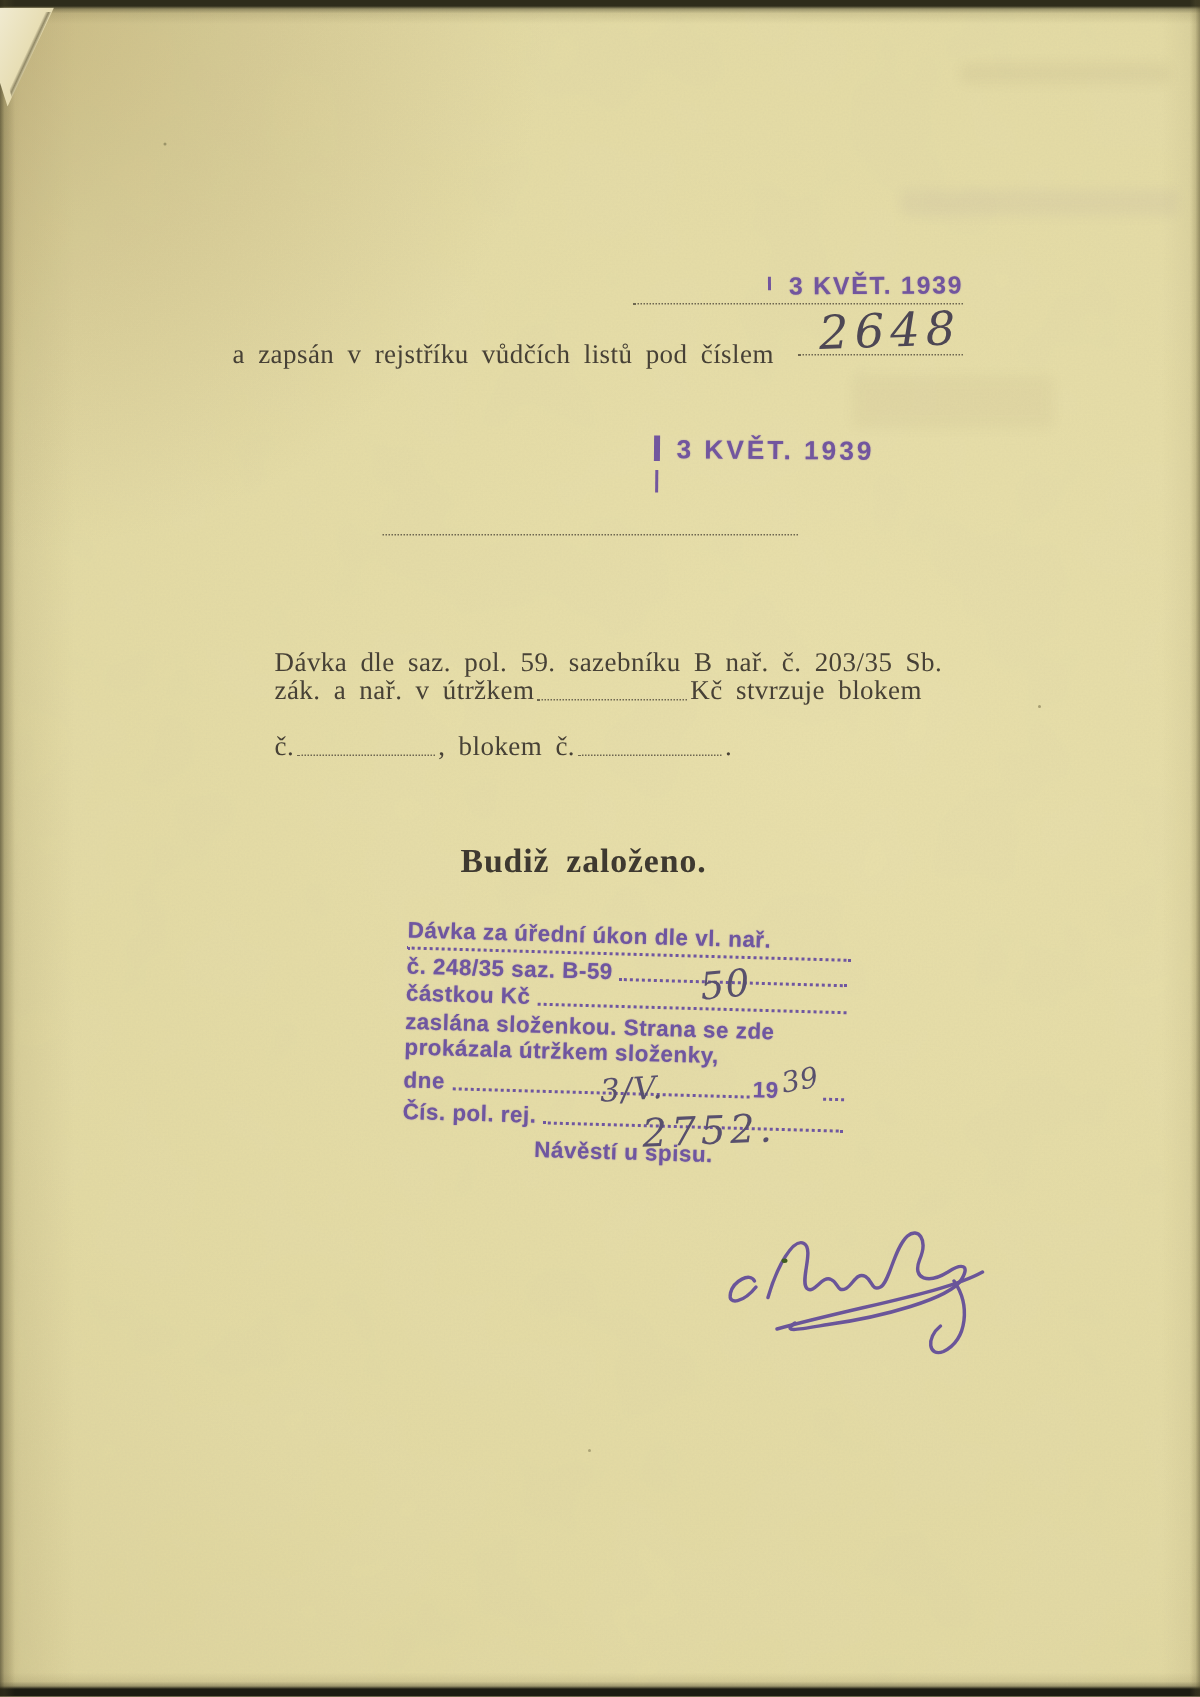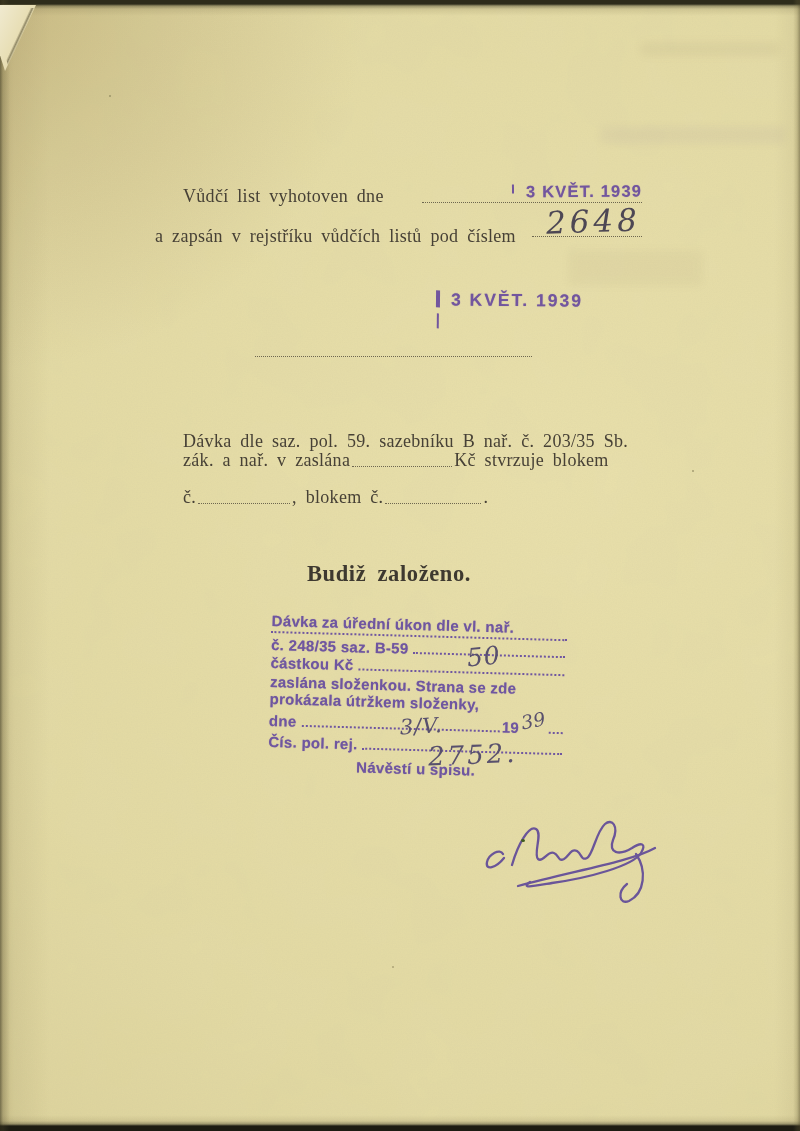--- a/index.html
+++ b/index.html
@@ -77,41 +77,40 @@
       <feColorMatrix type="matrix" values="0 0 0 0 0.55  0 0 0 0 0.50  0 0 0 0 0.30  0 0 0 0.07 0"></feColorMatrix>
       </filter>
     <rect width="800" height="1131" filter="url(#mottle)"></rect>
     <rect width="800" height="1131" filter="url(#fineGrain)"></rect>
   </svg>
 
   <div class="ghost" style="left:640px;top:42px;width:140px;height:14px;background:#7a6a52;opacity:.07;"></div>
   <div class="ghost" style="left:600px;top:126px;width:185px;height:18px;background:#6d5a8c;opacity:.06;"></div>
   <div class="ghost" style="left:568px;top:250px;width:135px;height:36px;background:#7a6a52;opacity:.05;"></div>
 
-  <span class="printed" style="left:183px;top:186px;">Vůdčí list vyhotoven dne</span>
   <div class="dotline" style="left:422px;top:202px;width:220px;"></div>
   <div class="date-stamp" style="left:512px;top:182px;font-size:16.5px;letter-spacing:1.2px;transform:rotate(-.4deg);">
     <span class="tick1"></span>
     <span>3 KVĚT. 1939</span>
   </div>
 
   <span class="printed" style="left:155px;top:226px;">a zapsán v rejstříku vůdčích listů pod číslem</span>
   <span class="hand hand-number" style="left:546px;top:203px;">2648</span>
   <div class="dotline" style="left:532px;top:236px;width:110px;"></div>
 
   <div class="date-stamp" style="left:436px;top:290px;font-size:17.5px;letter-spacing:2px;transform:rotate(.5deg);">
     <span class="tick2"></span>
     <span>3 KVĚT. 1939</span>
   </div>
 
   <div class="dotline" style="left:255px;top:356px;width:277px;"></div>
 
   <span class="printed" style="left:183px;top:431px;">Dávka dle saz. pol. 59. sazebníku B nař. č. 203/35 Sb.</span>
   <div class="flexline" style="left:183px;top:450px;">
-    <span>zák. a nař. v zaslána</span>
+    <span>zák. a nař. v útržkem</span>
     <span class="dfill" style="width:100px;"></span>
     <span>Kč stvrzuje blokem</span>
   </div>
   <div class="flexline" style="left:183px;top:487px;">
     <span>č.</span>
     <span class="dfill" style="width:92px;"></span>
     <span>, blokem č.</span>
     <span class="dfill" style="width:96px;"></span>
     <span>.</span>
   </div>

